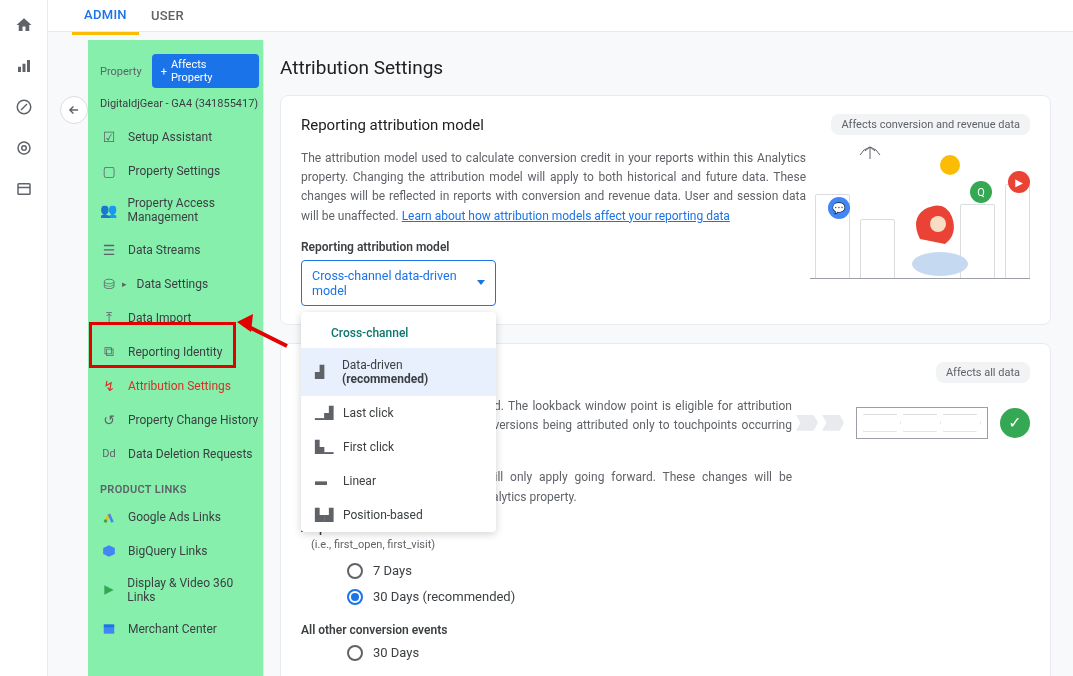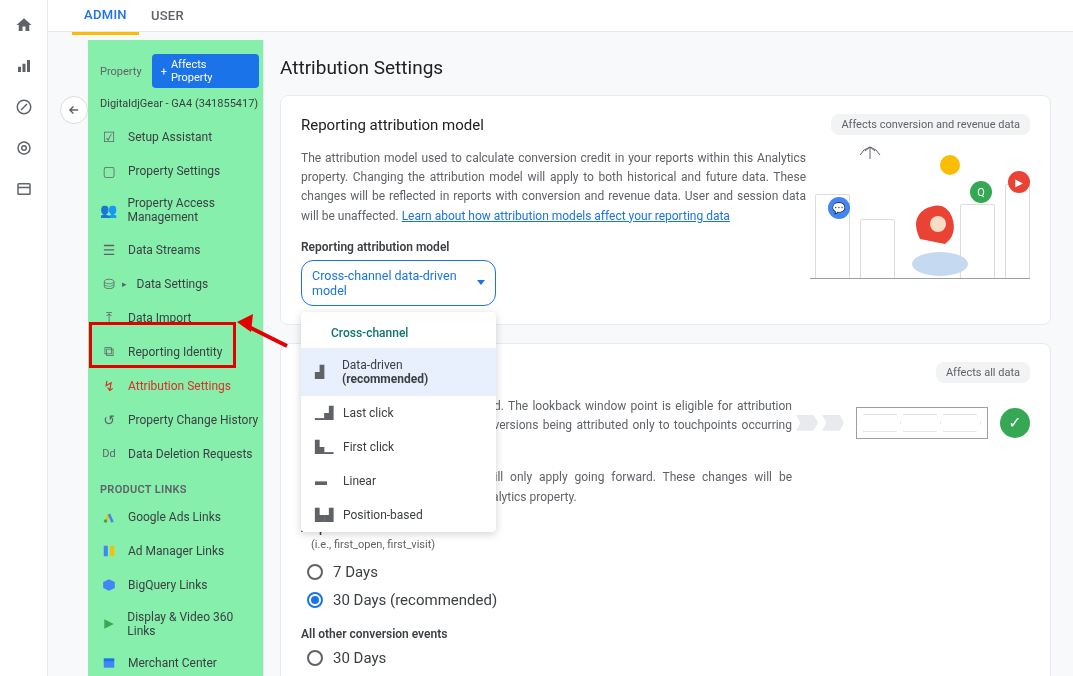--- a/index.html
+++ b/index.html
@@ -37,32 +37,32 @@
   .card { background:#fff; border:1px solid #e8eaed; border-radius:8px; padding: 18px 20px; margin-bottom: 18px; position:relative; }
   .card-title-row { display:flex; justify-content:space-between; align-items:center; margin-bottom: 14px;}
   .card-title { font-size: 15px; color:#202124; }
   .card-chip { background:#f1f3f4; color:#5f6368; font-size: 11px; padding:4px 10px; border-radius:8px; }
   .card-body { display:flex; gap:4px; }
   .card-text { flex:1; font-size: 12px; color:#5f6368; line-height: 1.6; text-align: justify;}
   .card-text a { color:#1a73e8; text-decoration:underline; }
   .illustration { width: 220px; height: 130px; flex-shrink:0; position:relative;}
   
   .field-label { font-size: 12px; font-weight:600; color:#3c4043; margin: 14px 0 6px; }
-  .select-box { width: 195px; border:1px solid #1a73e8; border-radius:12px; padding: 7px 10px; display:flex; justify-content:space-between; align-items:center; font-size: 12.5px; color:#1a73e8; background:#fff; cursor:pointer;}
+  .select-box { width: 195px; border:1px solid #1a73e8; border-radius:4px; padding: 7px 10px; display:flex; justify-content:space-between; align-items:center; font-size: 12.5px; color:#1a73e8; background:#fff; cursor:pointer;}
   .caret-down { width:0; height:0; border-left:4px solid transparent; border-right:4px solid transparent; border-top:5px solid #1a73e8; }
   
   .dropdown-menu { position:absolute; width: 195px; background:#fff; box-shadow: 0 2px 8px rgba(0,0,0,0.18); border-radius:4px; padding: 6px 0; z-index: 30;}
   .dd-group-label { font-size:12px; font-weight:500; color:#0f766e; padding: 8px 14px; margin-left: 16px; }
   .dd-item { display:flex; align-items:center; gap: 12px; padding: 10px 14px; font-size: 12px; color:#3c4043; cursor:pointer;}
   .dd-item.selected { background:#e8f0fe; }
   .dd-icon { width:16px; color:#5f6368; font-size:12px;}
   
   .sub-desc { font-size:11px; color:#5f6368; margin:-3px 0 12px 10px;}
   .radio-group { display:flex; flex-direction:column; gap:10px; margin:8px 0 18px 6px; }
-  .radio-item { display:flex; align-items:center; gap:10px; font-size:15px; color:#3c4043; cursor:pointer;}
+  .radio-item { display:flex; align-items:center; gap:10px; font-size:13px; color:#3c4043; cursor:pointer;margin-left:40px;}
   .radio-circle { width:16px; height:16px; border:2px solid #5f6368; border-radius:50%; display:flex; align-items:center; justify-content:center; }
   .radio-circle.checked { border-color:#1a73e8; }
   .radio-dot { width:8px; height:8px; background:#1a73e8; border-radius:50%; }
   
   .lookback-visual { display:flex; align-items:center; gap:12px; }
   .chevron-row { display:flex; gap:4px;}
   .chevron-row .ch { width:22px; height:16px; background:#e8eaed; clip-path: polygon(0 0, 80% 0, 100% 50%, 80% 100%, 0 100%, 20% 50%); }
   .outline-box { border:1px solid #9aa0a6; padding:6px 6px; display:flex; gap:2px;}
   .outline-box .stub { width:38px; height:18px; border:1px solid #dadce0; clip-path: polygon(0 0, 88% 0, 100% 50%, 88% 100%, 0 100%, 12% 50%);}
   .green-check { width:30px; height:30px; background:#34a853; border-radius:50%; display:flex;align-items:center;justify-content:center;color:#fff;font-size:16px;}
@@ -167,29 +167,20 @@
     <div class="section-header">PRODUCT LINKS</div>
     <div class="nav-item">
         <span class="nav-icon">
           <svg width="14" height="14" viewBox="0 0 24 24">
             <path fill="#fbbc04" d="M4 20 L10 6 L14 8 L8 22 Z"></path>
             <path fill="#4285f4" d="M14 6 L20 20 L16 22 L10 8 Z"></path>
             <circle cx="6" cy="19" r="3" fill="#34a853"></circle>
           </svg>
         </span>
         <span>Google Ads Links</span>
-      </div>
-    <div class="nav-item">
-        <span class="nav-icon">
-          <svg width="14" height="14" viewBox="0 0 24 24">
-            <rect x="3" y="3" width="7" height="18" fill="#4285f4"></rect>
-            <rect x="14" y="3" width="7" height="18" fill="#fbbc04"></rect>
-          </svg>
-        </span>
-        <span>Ad Manager Links</span>
       </div>
     <div class="nav-item">
         <span class="nav-icon">
           <svg width="14" height="14" viewBox="0 0 24 24">
             <polygon points="12,2 22,7 22,17 12,22 2,17 2,7" fill="#4285f4"></polygon>
           </svg>
         </span>
         <span>BigQuery Links</span>
       </div>
     <div class="nav-item">

